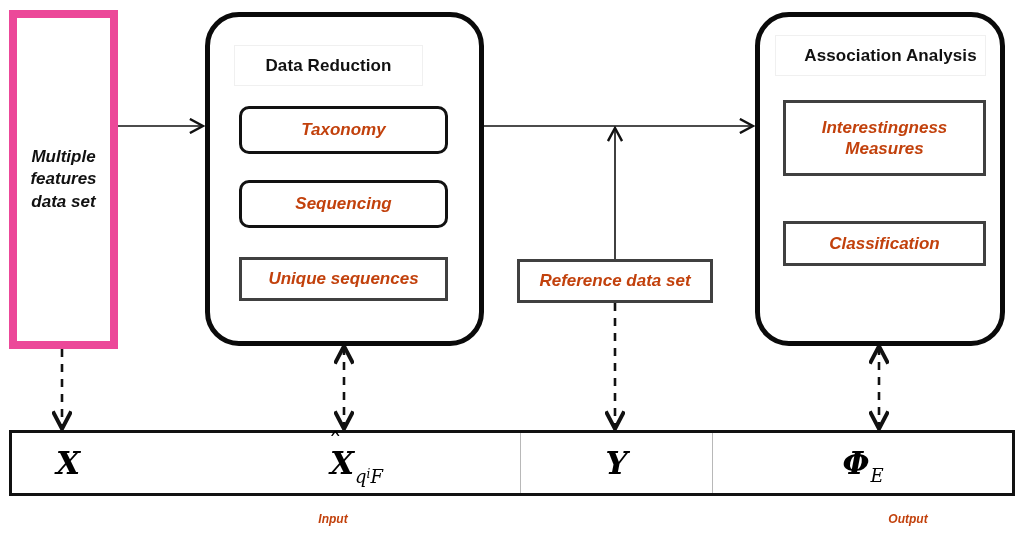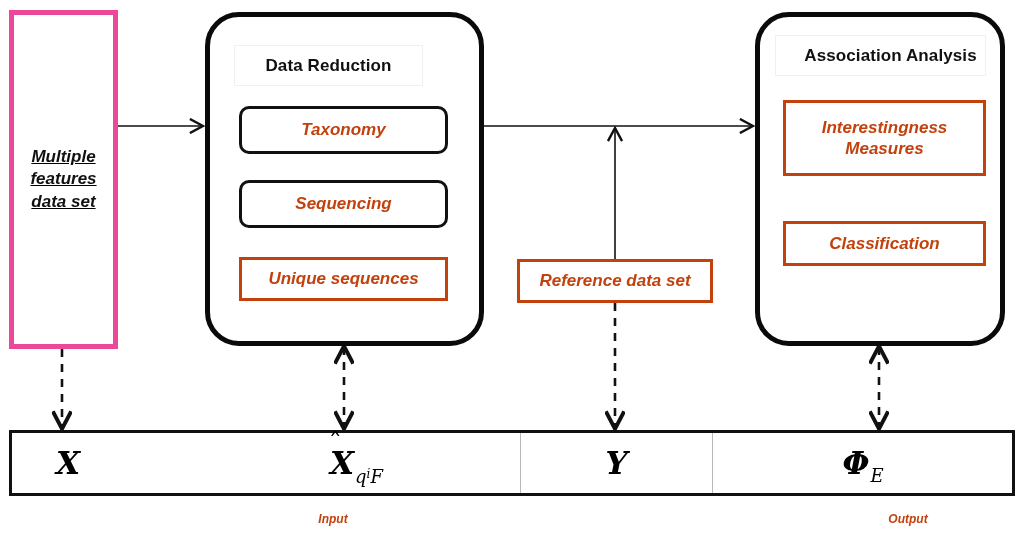--- a/index.html
+++ b/index.html
@@ -29,29 +29,28 @@
   .node {
     position: absolute;
     box-sizing: border-box;
     display: flex;
     align-items: center;
     justify-content: center;
     text-align: center;
     background: #ffffff;
   }
   .hardbox {
-    border: 5px solid #ec4899;
-    text-decoration: underline;
+    border: 8px solid #ec4899;
   }
   .innerbox-round {
     border: 3px solid #111111;
     border-radius: 10px;
   }
   .innerbox-square {
-    border: 3px solid #c2410c;
+    border: 3px solid #404040;
   }
   .panel {
     position: absolute;
     box-sizing: border-box;
     border: 5px solid #0a0a0a;
     border-radius: 34px;
     background: #ffffff;
   }
   .panel-title {
     position: absolute;

